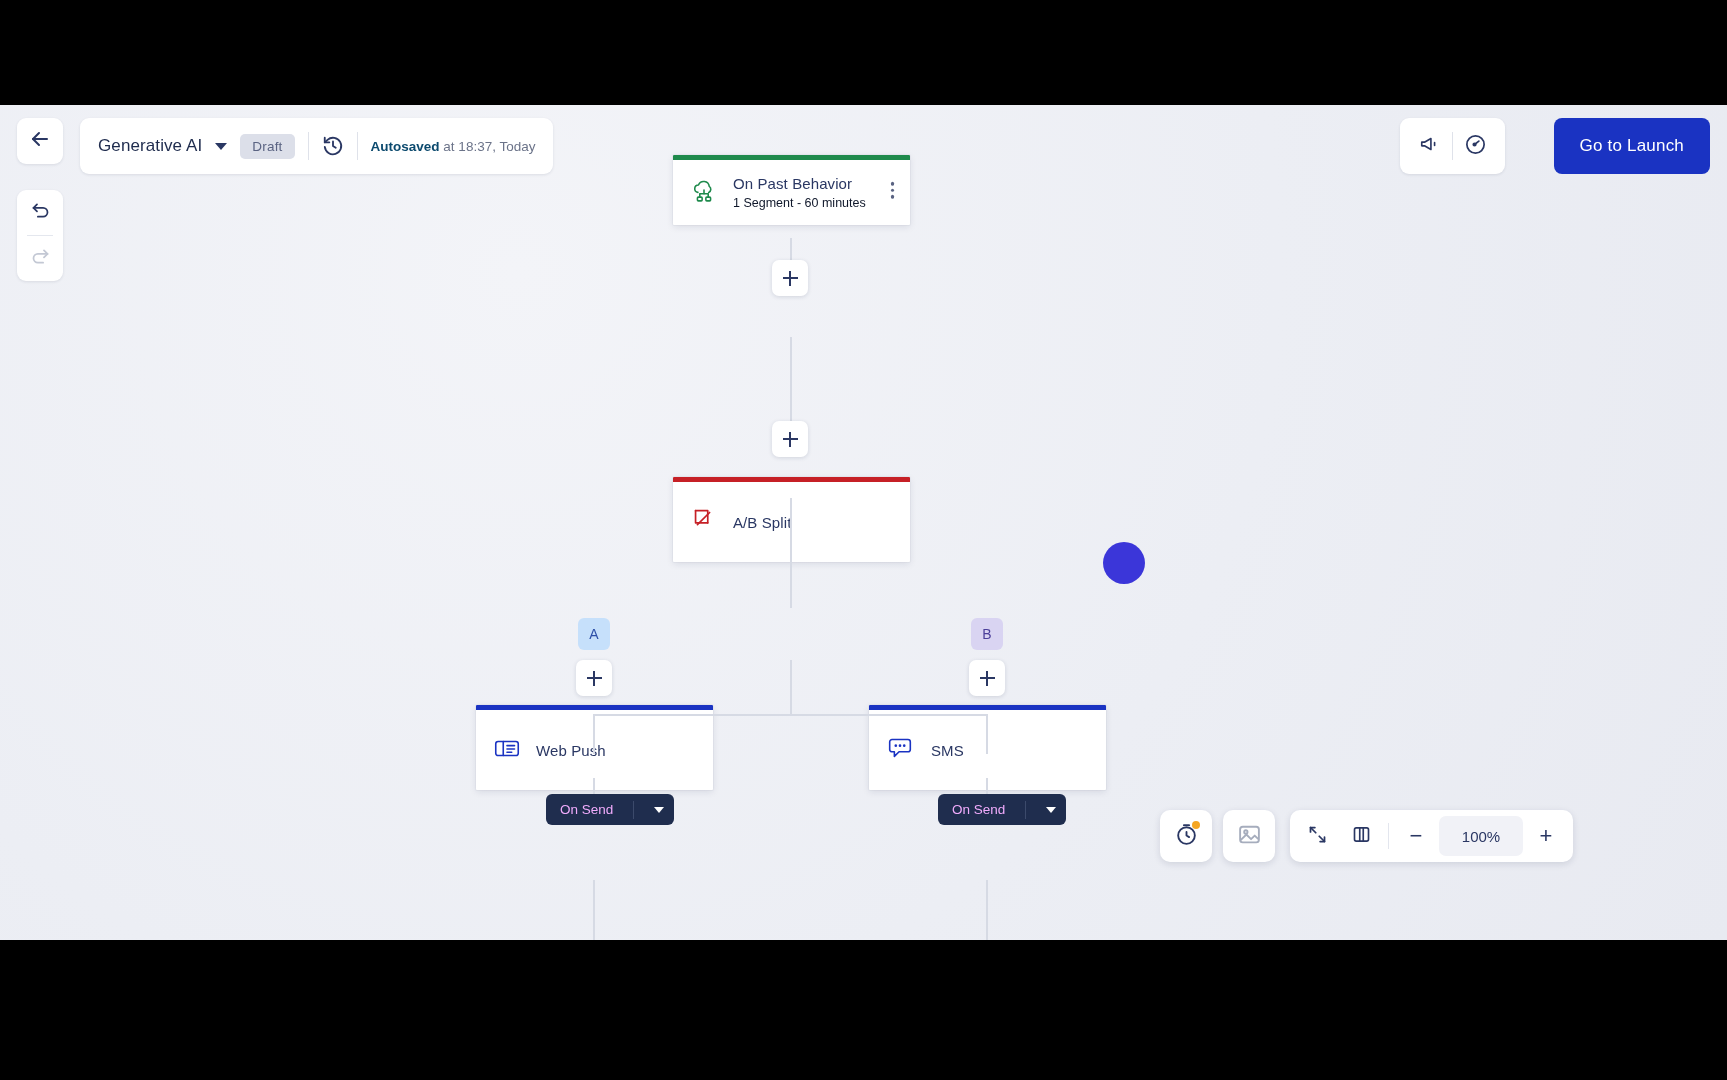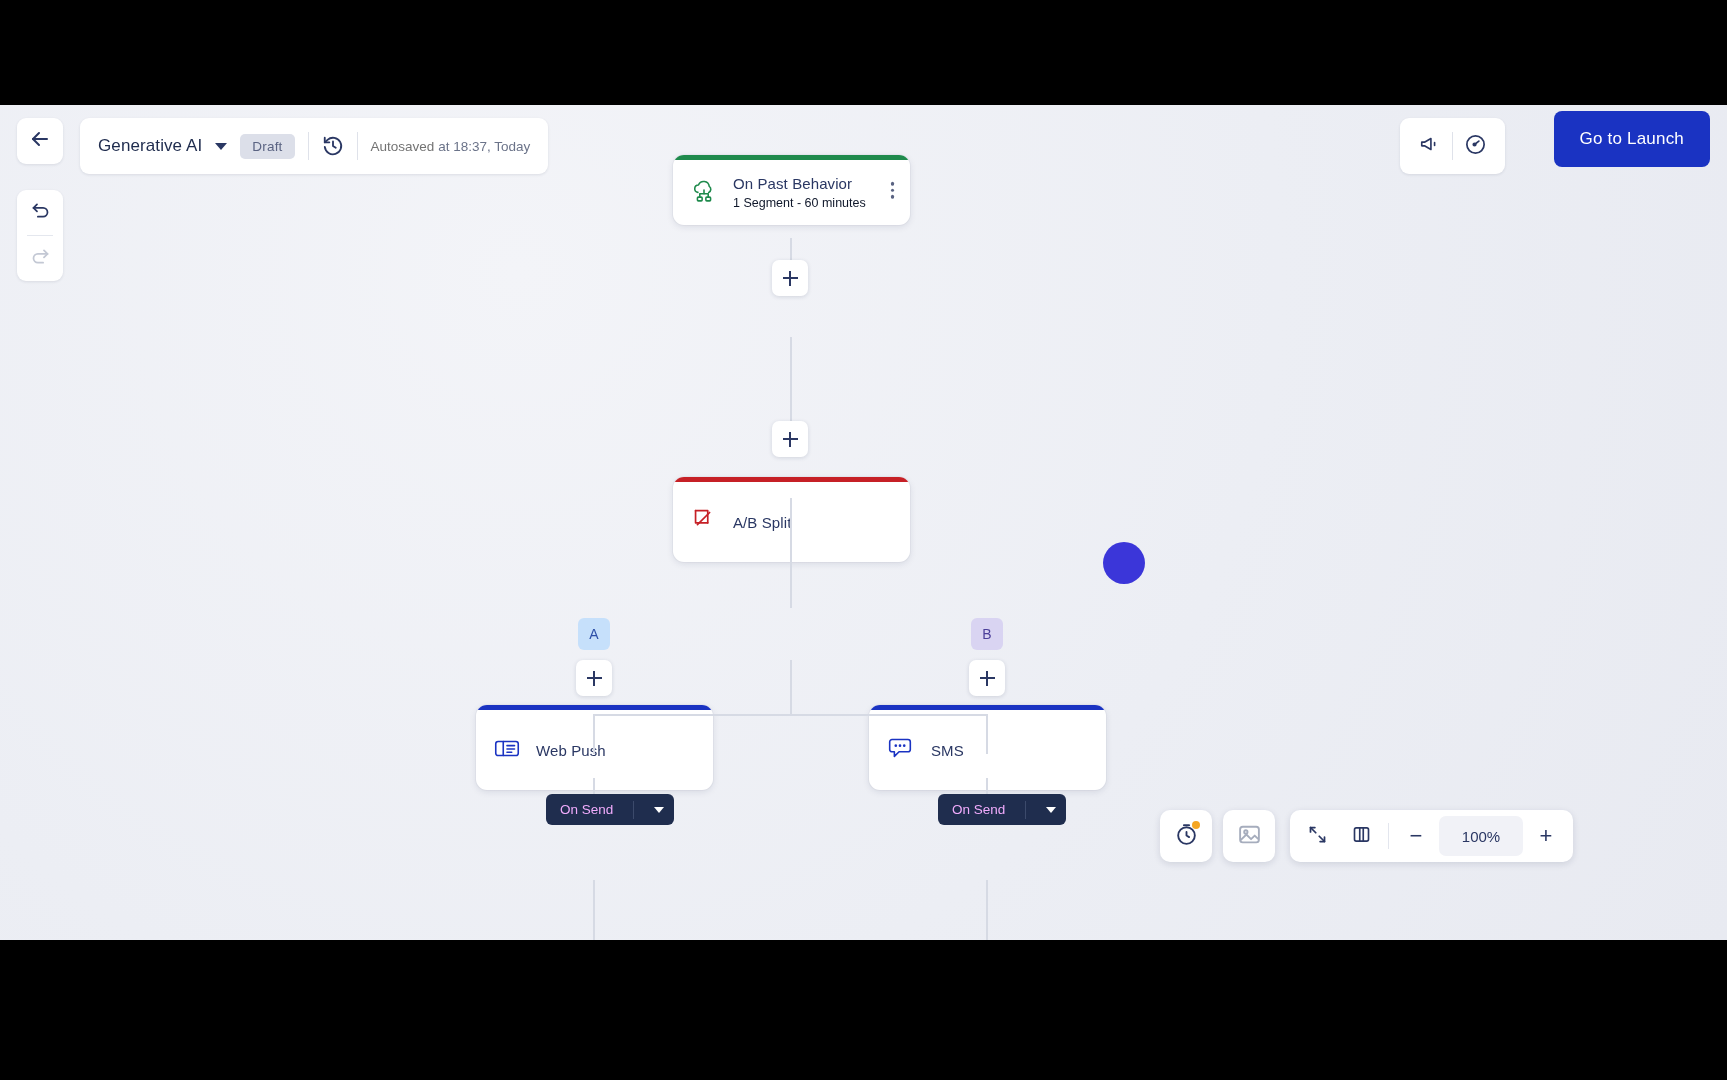--- a/index.html
+++ b/index.html
@@ -45,52 +45,52 @@
   .caret { width: 0; height: 0; border-left: 6px solid transparent;
            border-right: 6px solid transparent; border-top: 7px solid #2a3763;
            cursor: pointer; }
   .badge-draft {
     background: #dcdfe9; color: #5a6382; font-size: 13.5px;
     padding: 5px 12px; border-radius: 5px; letter-spacing: .2px;
   }
   .vdiv { width: 1px; height: 28px; background: #dfe2ea; }
   .hist-icon { cursor: pointer; display: flex; align-items: center; }
   .autosave { font-size: 13.5px; color: #6b7389; white-space: nowrap; }
-  .autosave b { color: #737373; font-weight: 400; margin-top: 20px; }
+  .autosave b { color: #0c4a6e; font-weight: 700; margin-top: 20px; }
 
   .tool-group {
     position: absolute; right: 222px; top: 13px;
     height: 56px; border-radius: 9px; background: #fff;
     box-shadow: 0 1px 3px rgba(20,30,60,.10);
     display: flex; align-items: center; padding: 0 8px;
   }
   .tool-btn { width: 44px; height: 42px; display: flex; align-items: center;
               justify-content: center; cursor: pointer; }
   .launch-btn {
-    position: absolute; right: 17px; top: 6px;
+    position: absolute; right: 17px; top: 13px;
     height: 56px; padding: 0 26px; border-radius: 8px;
     background: #1a33c2; color: #fff; font-size: 17px;
     display: flex; align-items: center; justify-content: center;
     cursor: pointer; border: none; letter-spacing: .2px;
   }
 
   
   .ur-rail {
     position: absolute; left: 17px; top: 85px;
     width: 46px; border-radius: 9px; background: #fff;
     box-shadow: 0 1px 3px rgba(20,30,60,.10);
     display: flex; flex-direction: column; align-items: center;
   }
   .ur-btn { width: 46px; height: 45px; display: flex; align-items: center;
             justify-content: center; cursor: pointer; }
   .ur-sep { width: 26px; height: 1px; background: #e4e7ee; }
 
   
   .node {
-    position: absolute; background: #fff; border-radius: 11px;
+    position: absolute; background: #fff; border-radius: 1px;
     box-shadow: 0 2px 7px rgba(22,34,68,.10), 0 0 0 1px rgba(30,40,70,.03);
     overflow: hidden;
   }
   .node .bar { height: 5px; width: 100%; }
   .node .body { display: flex; align-items: center; gap: 14px; padding: 15px 16px; }
   .node .txt { display: flex; flex-direction: column; gap: 4px; }
   .node .t1 { font-size: 15px; color: #2a3763; letter-spacing: .1px; }
   .node .t2 { font-size: 12.5px; color: #0f172a; }
   .kebab { position: absolute; right: 10px; top: 50%; transform: translateY(-50%);
            display: flex; flex-direction: column; gap: 3px; cursor: pointer; padding: 6px; }

